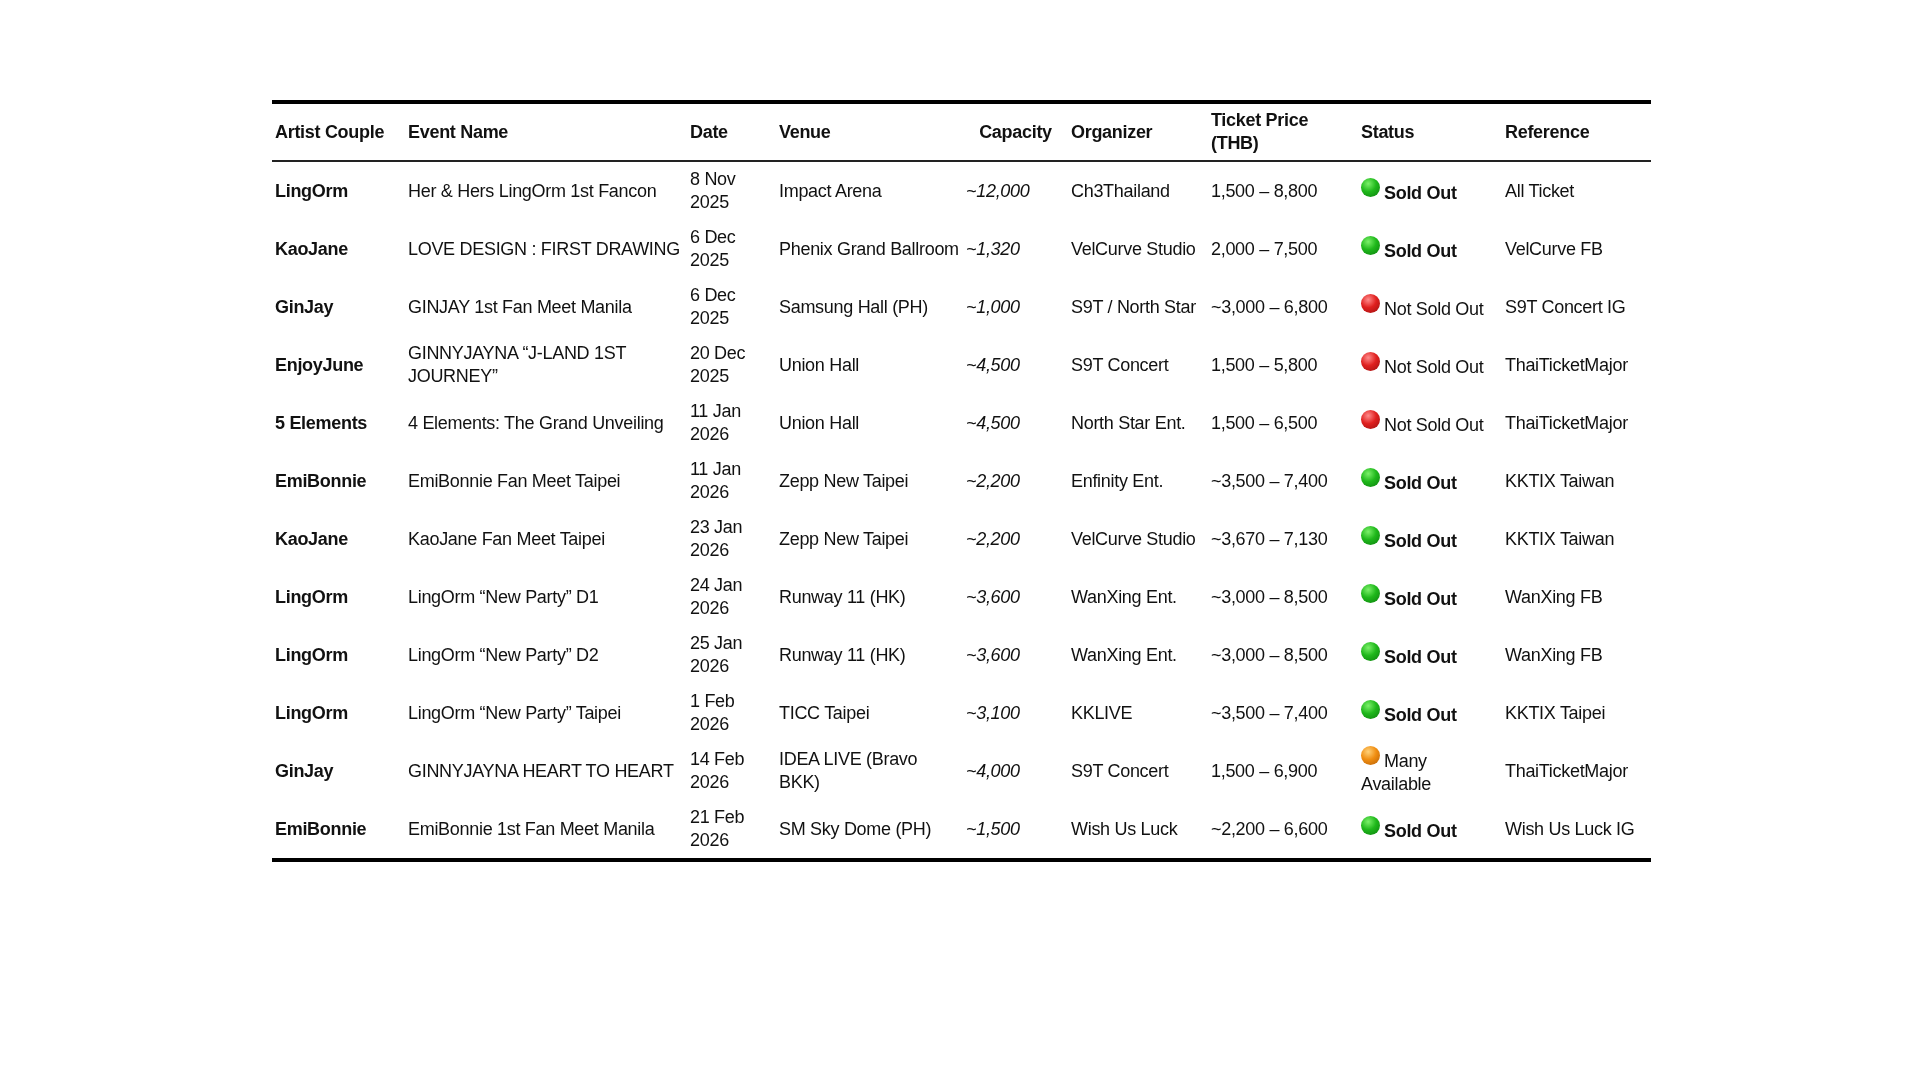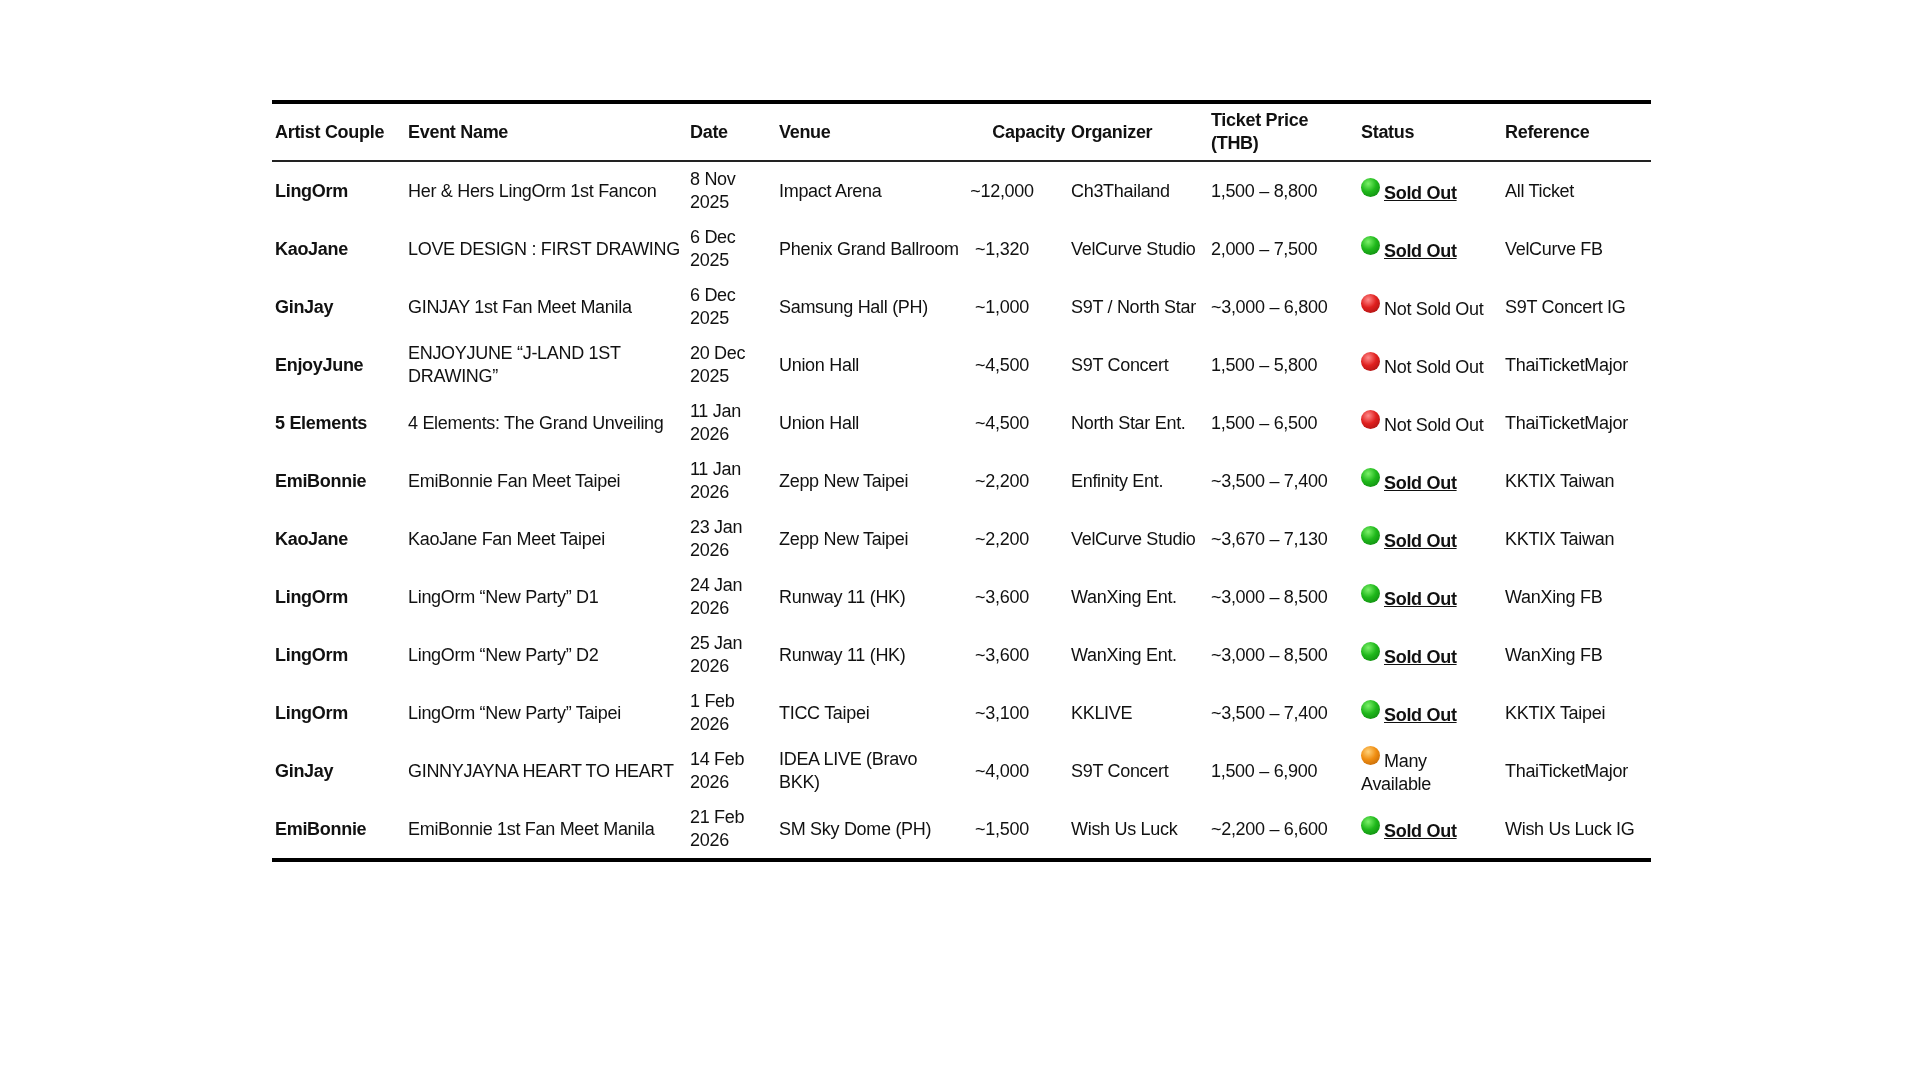--- a/index.html
+++ b/index.html
@@ -7,28 +7,28 @@
          font-family: "Liberation Sans", "DejaVu Sans", sans-serif; color: #111; }
   .table-wrap { position: absolute; left: 272px; top: 100px; width: 1379px; }
   table { border-collapse: collapse; width: 100%; table-layout: fixed; }
   thead tr { border-top: 4px solid #000; border-bottom: 2px solid #222; }
   tbody tr:last-child { border-bottom: 4px solid #000; }
   th { font-weight: bold; font-size: 18px; text-align: left; vertical-align: middle;
        height: 56px; padding: 0 3px; line-height: 23px; letter-spacing: -0.3px; }
   td { font-size: 18px; line-height: 23px; vertical-align: middle; height: 58px;
        padding: 0 3px; letter-spacing: -0.3px; }
   td.artist { font-weight: bold; }
-  td.cap { text-align: center; padding-right: 30px; }
-  th.cap { text-align: right; }
+  td.cap { text-align: left; padding-right: 30px; font-style: italic; }
+  th.cap { text-align: center; }
   .dot { display: inline-block; width: 19px; height: 19px; border-radius: 50%;
          vertical-align: 2px; margin-right: 4px; }
   .dot.green { background: radial-gradient(circle at 38% 30%, #7cf06a 0%, #1fb81b 45%, #0b7d0c 100%); }
   .dot.red { background: radial-gradient(circle at 38% 30%, #ff8b8b 0%, #e0201f 45%, #9a0f0f 100%); }
   .dot.orange { background: radial-gradient(circle at 38% 30%, #ffd27a 0%, #f08e12 45%, #b35d05 100%); }
-  .status-label.bold { font-weight: bold; text-decoration: underline; }
+  .status-label.bold { font-weight: bold; }
 </style>
 </head>
 <body>
 
 <div class="table-wrap">
   <table>
     <colgroup>
       <col style="width:133px">
       <col style="width:282px">
       <col style="width:89px">
@@ -81,21 +81,21 @@
           <td>6 Dec 2025</td>
           <td>Samsung Hall (PH)</td>
           <td class="cap">~1,000</td>
           <td>S9T / North Star</td>
           <td>~3,000 – 6,800</td>
           <td><span class="dot red"></span><span class="status-label">Not Sold Out</span></td>
           <td>S9T Concert IG</td>
         </tr>
         <tr>
           <td class="artist">EnjoyJune</td>
-          <td>ENJOYJUNE “J-LAND 1ST DRAWING”</td>
+          <td>GINNYJAYNA “J-LAND 1ST JOURNEY”</td>
           <td>20 Dec 2025</td>
           <td>Union Hall</td>
           <td class="cap">~4,500</td>
           <td>S9T Concert</td>
           <td>1,500 – 5,800</td>
           <td><span class="dot red"></span><span class="status-label">Not Sold Out</span></td>
           <td>ThaiTicketMajor</td>
         </tr>
         <tr>
           <td class="artist">5 Elements</td>

